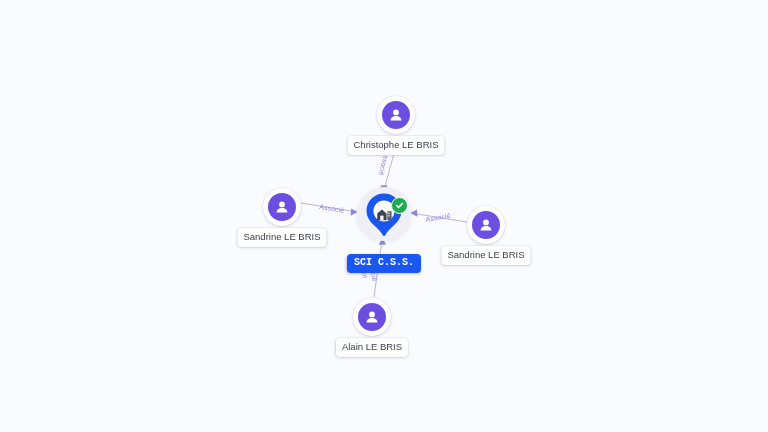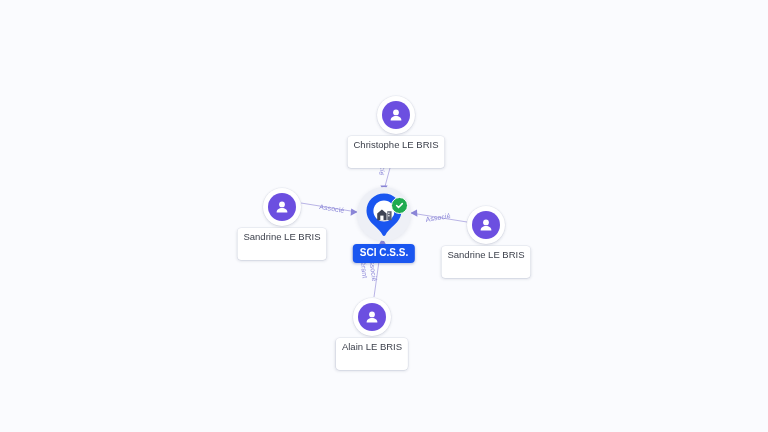--- a/index.html
+++ b/index.html
@@ -58,21 +58,21 @@
   .person-avatar-disc svg { display: block; }
   .person-label {
     position: absolute;
     transform: translateX(-50%);
     top: 21px;
     white-space: nowrap;
     background: #ffffff;
     color: #3b3f4a;
     font-size: 9.5px;
     line-height: 1;
-    padding: 4px 6px 18px 6px;
+    padding: 4px 6px 5px 6px;
     border-radius: 4px;
     box-shadow: 0 1px 3px rgba(40,50,90,0.16), 0 0 0 0.5px rgba(150,158,185,0.22);
   }
 
   
   .company-node {
     position: absolute;
     width: 0;
     height: 0;
   }
@@ -113,30 +113,31 @@
     border-radius: 50%;
     background: #1fab50;
     border: 1.5px solid #ffffff;
     display: flex;
     align-items: center;
     justify-content: center;
   }
   .company-label {
     position: absolute;
     transform: translateX(-50%);
-    top: 30px;
+    top: 40px;
     white-space: nowrap;
     background: #1a56f0;
     color: #ffffff;
     font-size: 10px;
     font-weight: bold;
     line-height: 1;
     padding: 4px 7px 5px 7px;
     border-radius: 4px;
     box-shadow: 0 1px 3px rgba(20,40,120,0.28);
+    font-family: Liberation Mono, monospace;
   }
 
   
   .edge-label {
     position: absolute;
     color: #8b86d8;
     font-size: 7px;
     line-height: 1;
     white-space: nowrap;
     transform-origin: 0 0;

